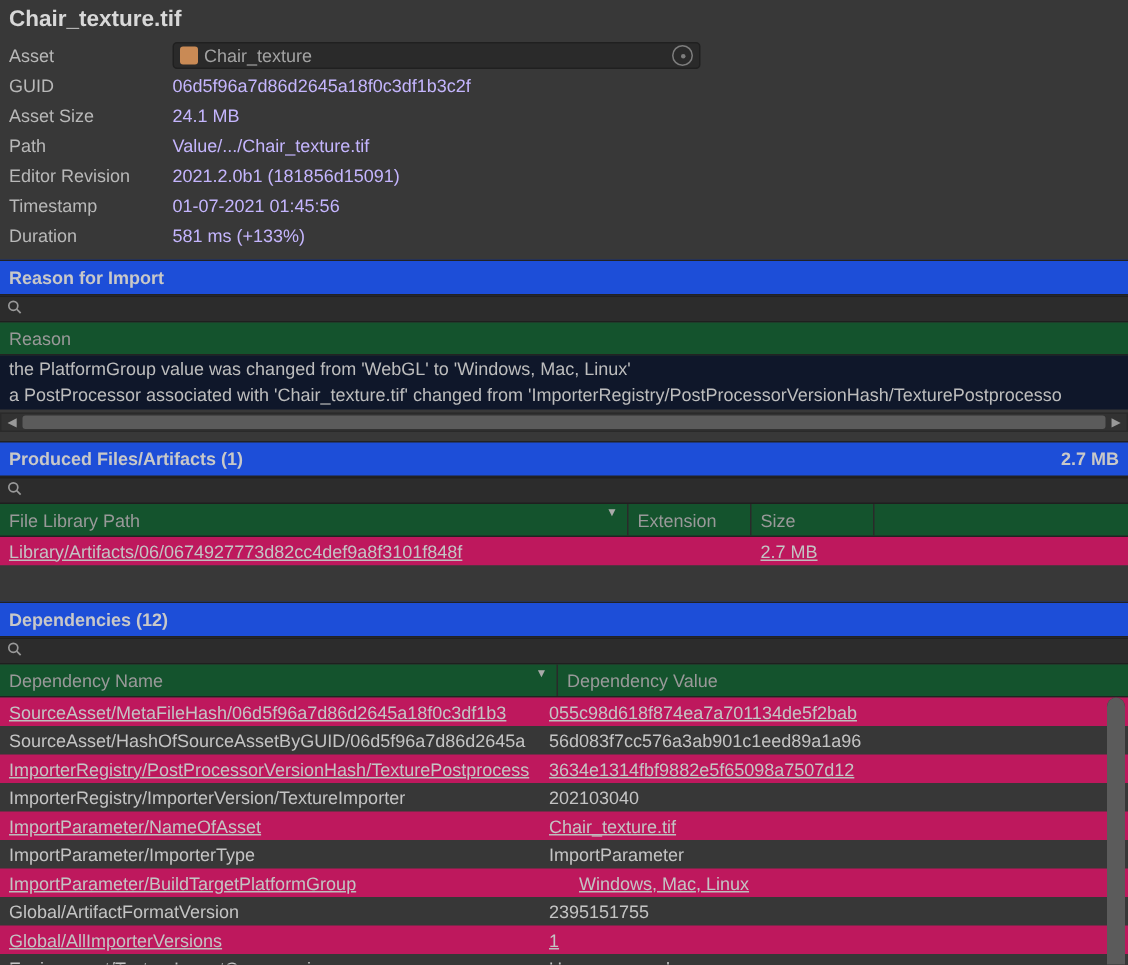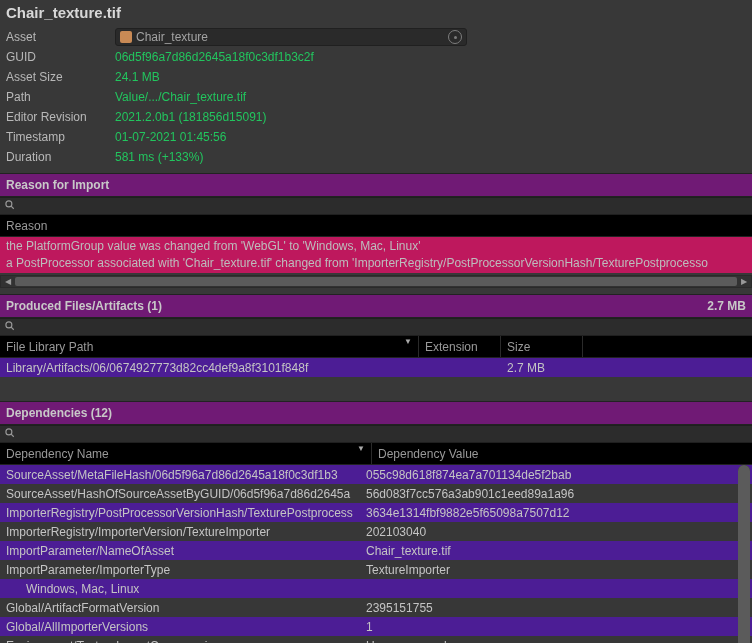--- a/index.html
+++ b/index.html
@@ -25,21 +25,21 @@
     display: flex;
     align-items: center;
     height: 20px;
   }
   .prop-label {
     width: 109px;
     color: #b8b8b8;
   }
   .prop-value {
     flex: 1;
-    color: #22c55e;
+    color: #c4b5fd;
   }
   
   .asset-field {
     display: flex;
     align-items: center;
     background: #2a2a2a;
     border: 1px solid #202020;
     border-radius: 3px;
     height: 18px;
     padding: 0 4px;
@@ -65,21 +65,21 @@
     border-radius: 50%;
     background: #7d7d7d;
   }
   
   .section-header {
     font-weight: bold;
     color: #c8c8c8;
     padding: 4px 6px;
     border-top: 1px solid #222;
     border-bottom: 1px solid #222;
-    background: #701a75;
+    background: #1d4ed8;
     display: flex;
     align-items: center;
   }
   .section-header .spacer { flex: 1; }
   
   .search-bar {
     display: flex;
     align-items: center;
     background: #2c2c2c;
     border-top: 1px solid #1f1f1f;
@@ -98,21 +98,21 @@
     background: transparent;
     border: none;
     outline: none;
     color: #bdbdbd;
     font-size: 12px;
     padding-left: 4px;
   }
   
   .col-headers {
     display: flex;
-    background: #000000;
+    background: #14532d;
     border-bottom: 1px solid #222;
     height: 22px;
     align-items: center;
   }
   .col-header {
     color: #999;
     padding: 0 6px;
     border-right: 1px solid #2a2a2a;
     height: 100%;
     display: flex;
@@ -123,21 +123,21 @@
   .col-header:last-child { border-right: none; }
   .sort-ind {
     position: absolute;
     right: 6px;
     top: 1px;
     font-size: 8px;
     color: #aaa;
   }
   
   .reason-body {
-    background: #be185d;
+    background: #0f172a;
     padding: 2px 6px 0 6px;
   }
   .reason-body div { height: 17px; white-space: nowrap; overflow: hidden; }
   
   .hscroll {
     background: #323232;
     height: 13px;
     position: relative;
     border: 1px solid #2a2a2a;
     margin-top: 2px;
@@ -163,21 +163,21 @@
     align-items: center;
     padding: 0;
   }
   .data-cell {
     padding: 0 6px;
     white-space: nowrap;
     overflow: hidden;
     color: #c4c4c4;
     flex-shrink: 0;
   }
-  .stripe-even { background: #4c1d95; }
+  .stripe-even { background: #be185d; text-decoration: underline; }
   .stripe-odd { background: #373737; }
   
   .deps-wrapper { position: relative; }
   .vscroll-track {
     position: absolute;
     right: 2px;
     top: 0;
     bottom: 0;
     width: 12px;
     background: #323232;
@@ -338,23 +338,24 @@
       <div class="data-row stripe-odd">
         <div class="data-cell" style="width: 360px;">ImporterRegistry/ImporterVersion/TextureImporter</div>
         <div class="data-cell" style="flex: 1 1 0%;">202103040</div>
       </div>
       <div class="data-row stripe-even">
         <div class="data-cell" style="width: 360px;">ImportParameter/NameOfAsset</div>
         <div class="data-cell" style="flex: 1 1 0%;">Chair_texture.tif</div>
       </div>
       <div class="data-row stripe-odd">
         <div class="data-cell" style="width: 360px;">ImportParameter/ImporterType</div>
-        <div class="data-cell" style="flex: 1 1 0%;">TextureImporter</div>
-      </div>
-      <div class="data-row stripe-even">
+        <div class="data-cell" style="flex: 1 1 0%;">ImportParameter</div>
+      </div>
+      <div class="data-row stripe-even">
+        <div class="data-cell" style="width: 360px;">ImportParameter/BuildTargetPlatformGroup</div>
         <div class="data-cell" style="flex: 1 1 0%; margin-left: 20px;">Windows, Mac, Linux</div>
       </div>
       <div class="data-row stripe-odd">
         <div class="data-cell" style="width: 360px;">Global/ArtifactFormatVersion</div>
         <div class="data-cell" style="flex: 1 1 0%;">2395151755</div>
       </div>
       <div class="data-row stripe-even">
         <div class="data-cell" style="width: 360px;">Global/AllImporterVersions</div>
         <div class="data-cell" style="flex: 1 1 0%;">1</div>
       </div>

